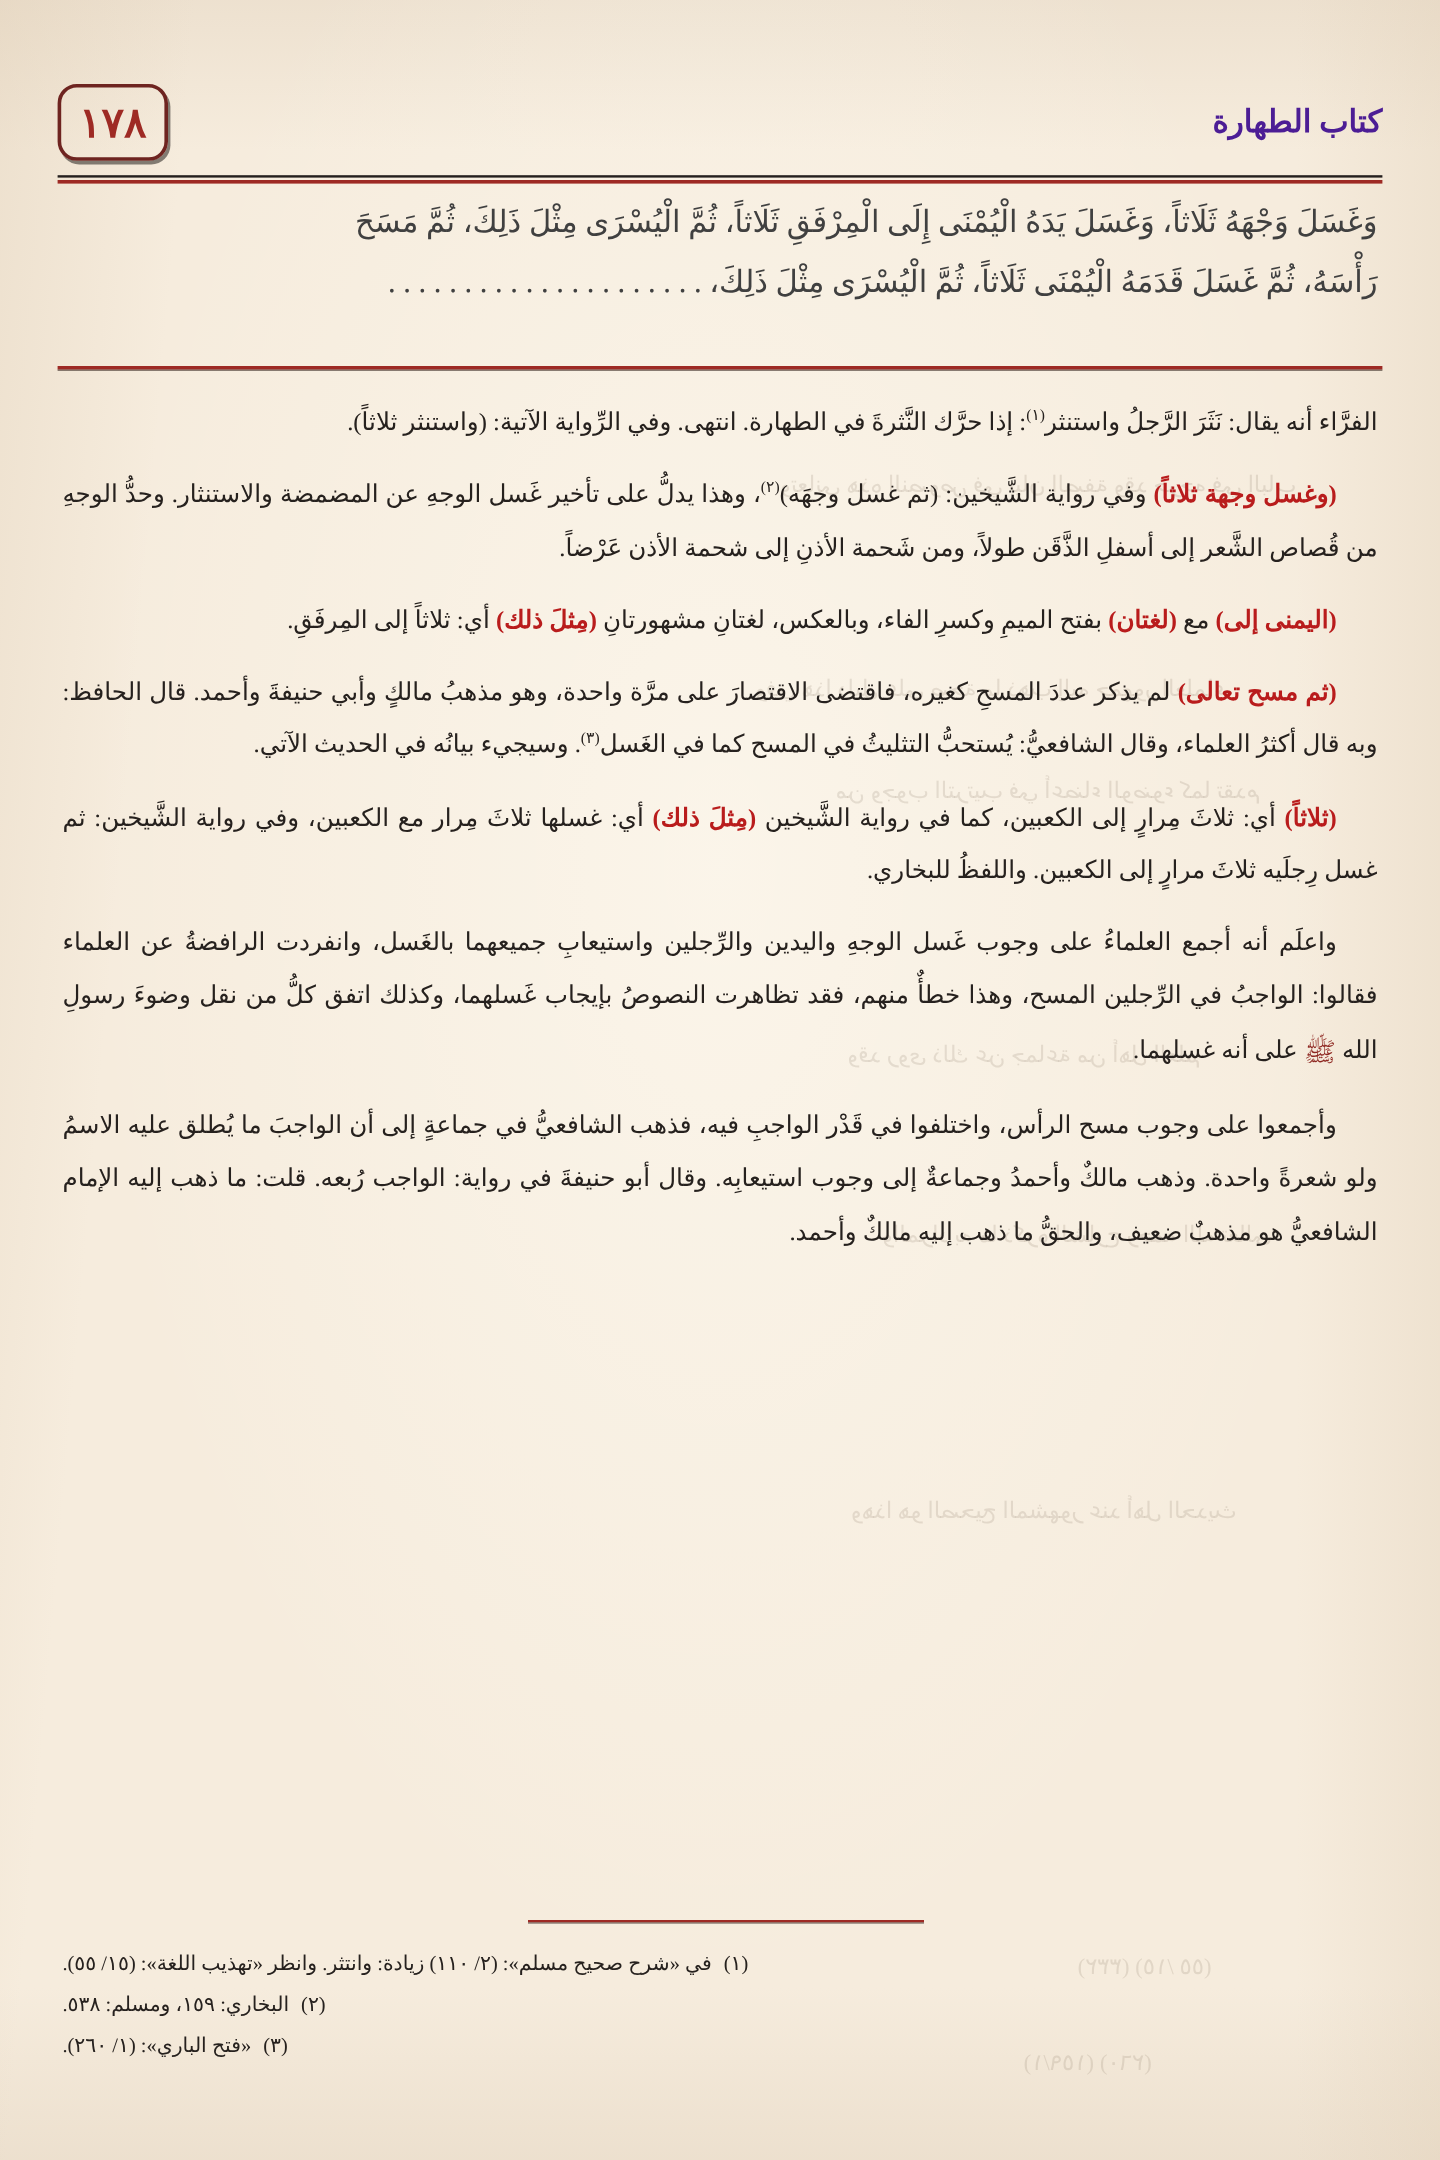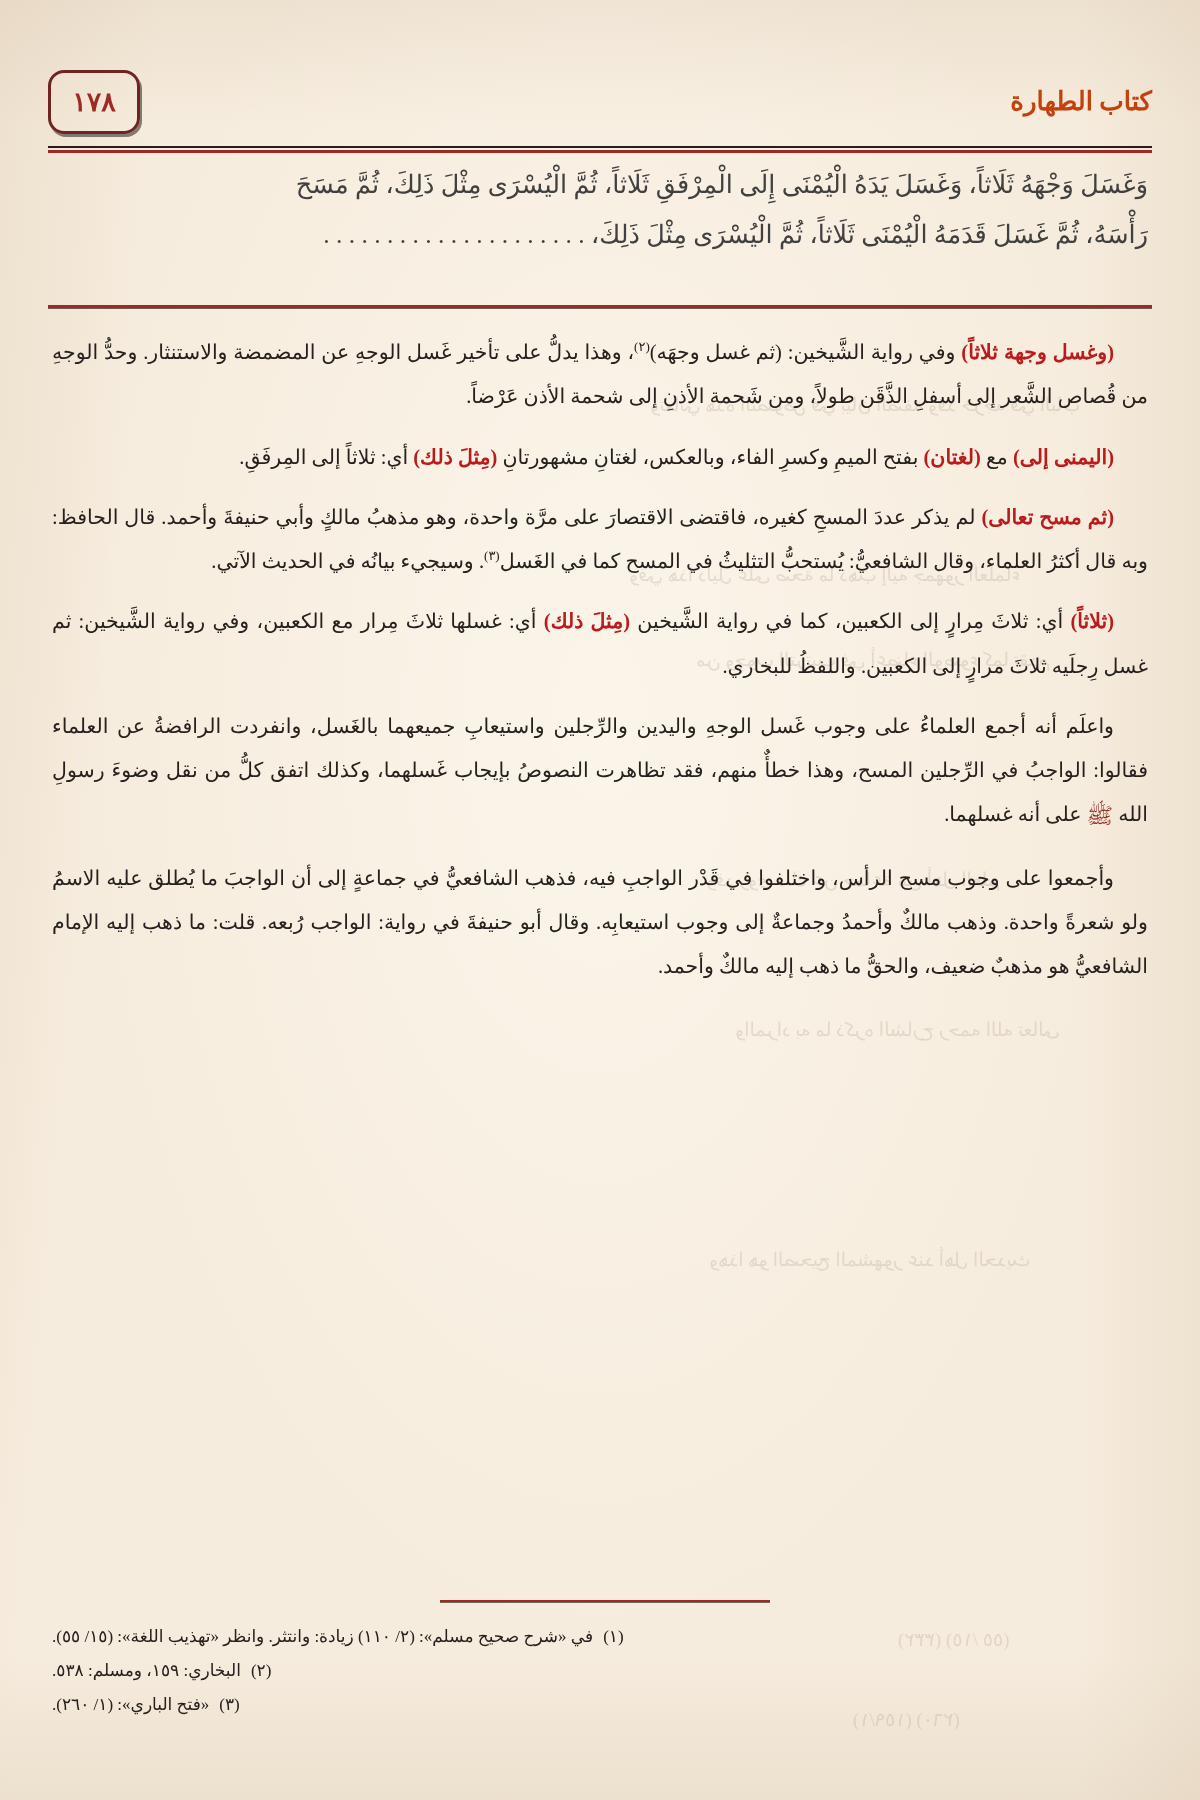--- a/index.html
+++ b/index.html
@@ -44,40 +44,40 @@
     right: 48px;
     left: 48px;
     height: 62px;
   }
   .book-title {
     position: absolute;
     right: 0;
     top: 8px;
     font-size: 26px;
     font-weight: bold;
-    color: #c2410c;
+    color: #4c1d95;
     letter-spacing: 0.5px;
     white-space: nowrap;
   }
   .page-number-box {
     position: absolute;
     left: 0;
     top: -8px;
     width: 86px;
     height: 58px;
     border: 3px solid #6e2420;
     border-radius: 16px;
     display: flex;
     align-items: center;
     justify-content: center;
     box-shadow: 2px 3px 0 0 rgba(35,31,28,0.55);
     background: transparent;
   }
   .page-number {
-    font-size: 27px;
+    font-size: 35px;
     color: #9e2a24;
     font-weight: bold;
     line-height: 1;
   }
 
   
   .rule-double {
     position: absolute;
     right: 48px;
     left: 48px;
@@ -243,20 +243,24 @@
     <p>رَأْسَهُ، ثُمَّ غَسَلَ قَدَمَهُ الْيُمْنَى ثَلَاثاً، ثُمَّ الْيُسْرَى مِثْلَ ذَلِكَ، . . . . . . . . . . . . . . . . . . . . .</p>
   </div>
 
   <div class="rule-single" style="top:305px;">
     <div class="r-red"></div>
     <div class="r-dark"></div>
   </div>
 
   <div class="sharh">
 
+    <p>
+      <span>الفرَّاء أنه يقال: نَثَرَ الرَّجلُ واستنثر</span><span class="fn-ref">(١)</span><span>: إذا حرَّك النَّثرةَ في الطهارة. انتهى. وفي الرِّواية الآتية:</span>
+      <span>(واستنثر ثلاثاً).</span>
+    </p>
 
     <p class="indent">
       <span class="lemma">(وغسل وجهة ثلاثاً)</span><span> وفي رواية الشَّيخين: (ثم غسل وجهَه)</span><span class="fn-ref">(٢)</span><span>، وهذا يدلُّ على تأخير غَسل الوجهِ عن المضمضة والاستنثار. وحدُّ الوجهِ من قُصاص الشَّعر إلى أسفلِ الذَّقَن طولاً، ومن شَحمة الأذنِ إلى شحمة الأذن عَرْضاً.</span>
     </p>
 
     <p class="indent">
       <span class="lemma">(اليمنى إلى)</span><span> مع </span><span class="lemma">(لغتان)</span><span> بفتح الميمِ وكسرِ الفاء، وبالعكس، لغتانِ مشهورتانِ </span><span class="lemma">(مِثلَ ذلك)</span><span> أي: ثلاثاً إلى المِرفَقِ.</span>
     </p>
 
     <p class="indent">

